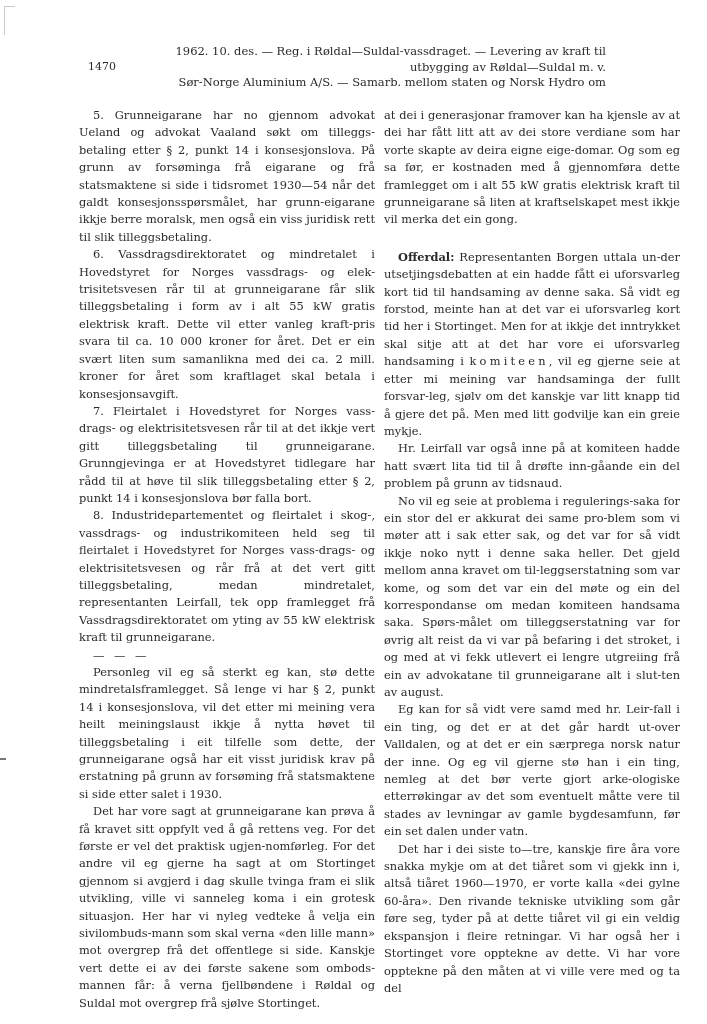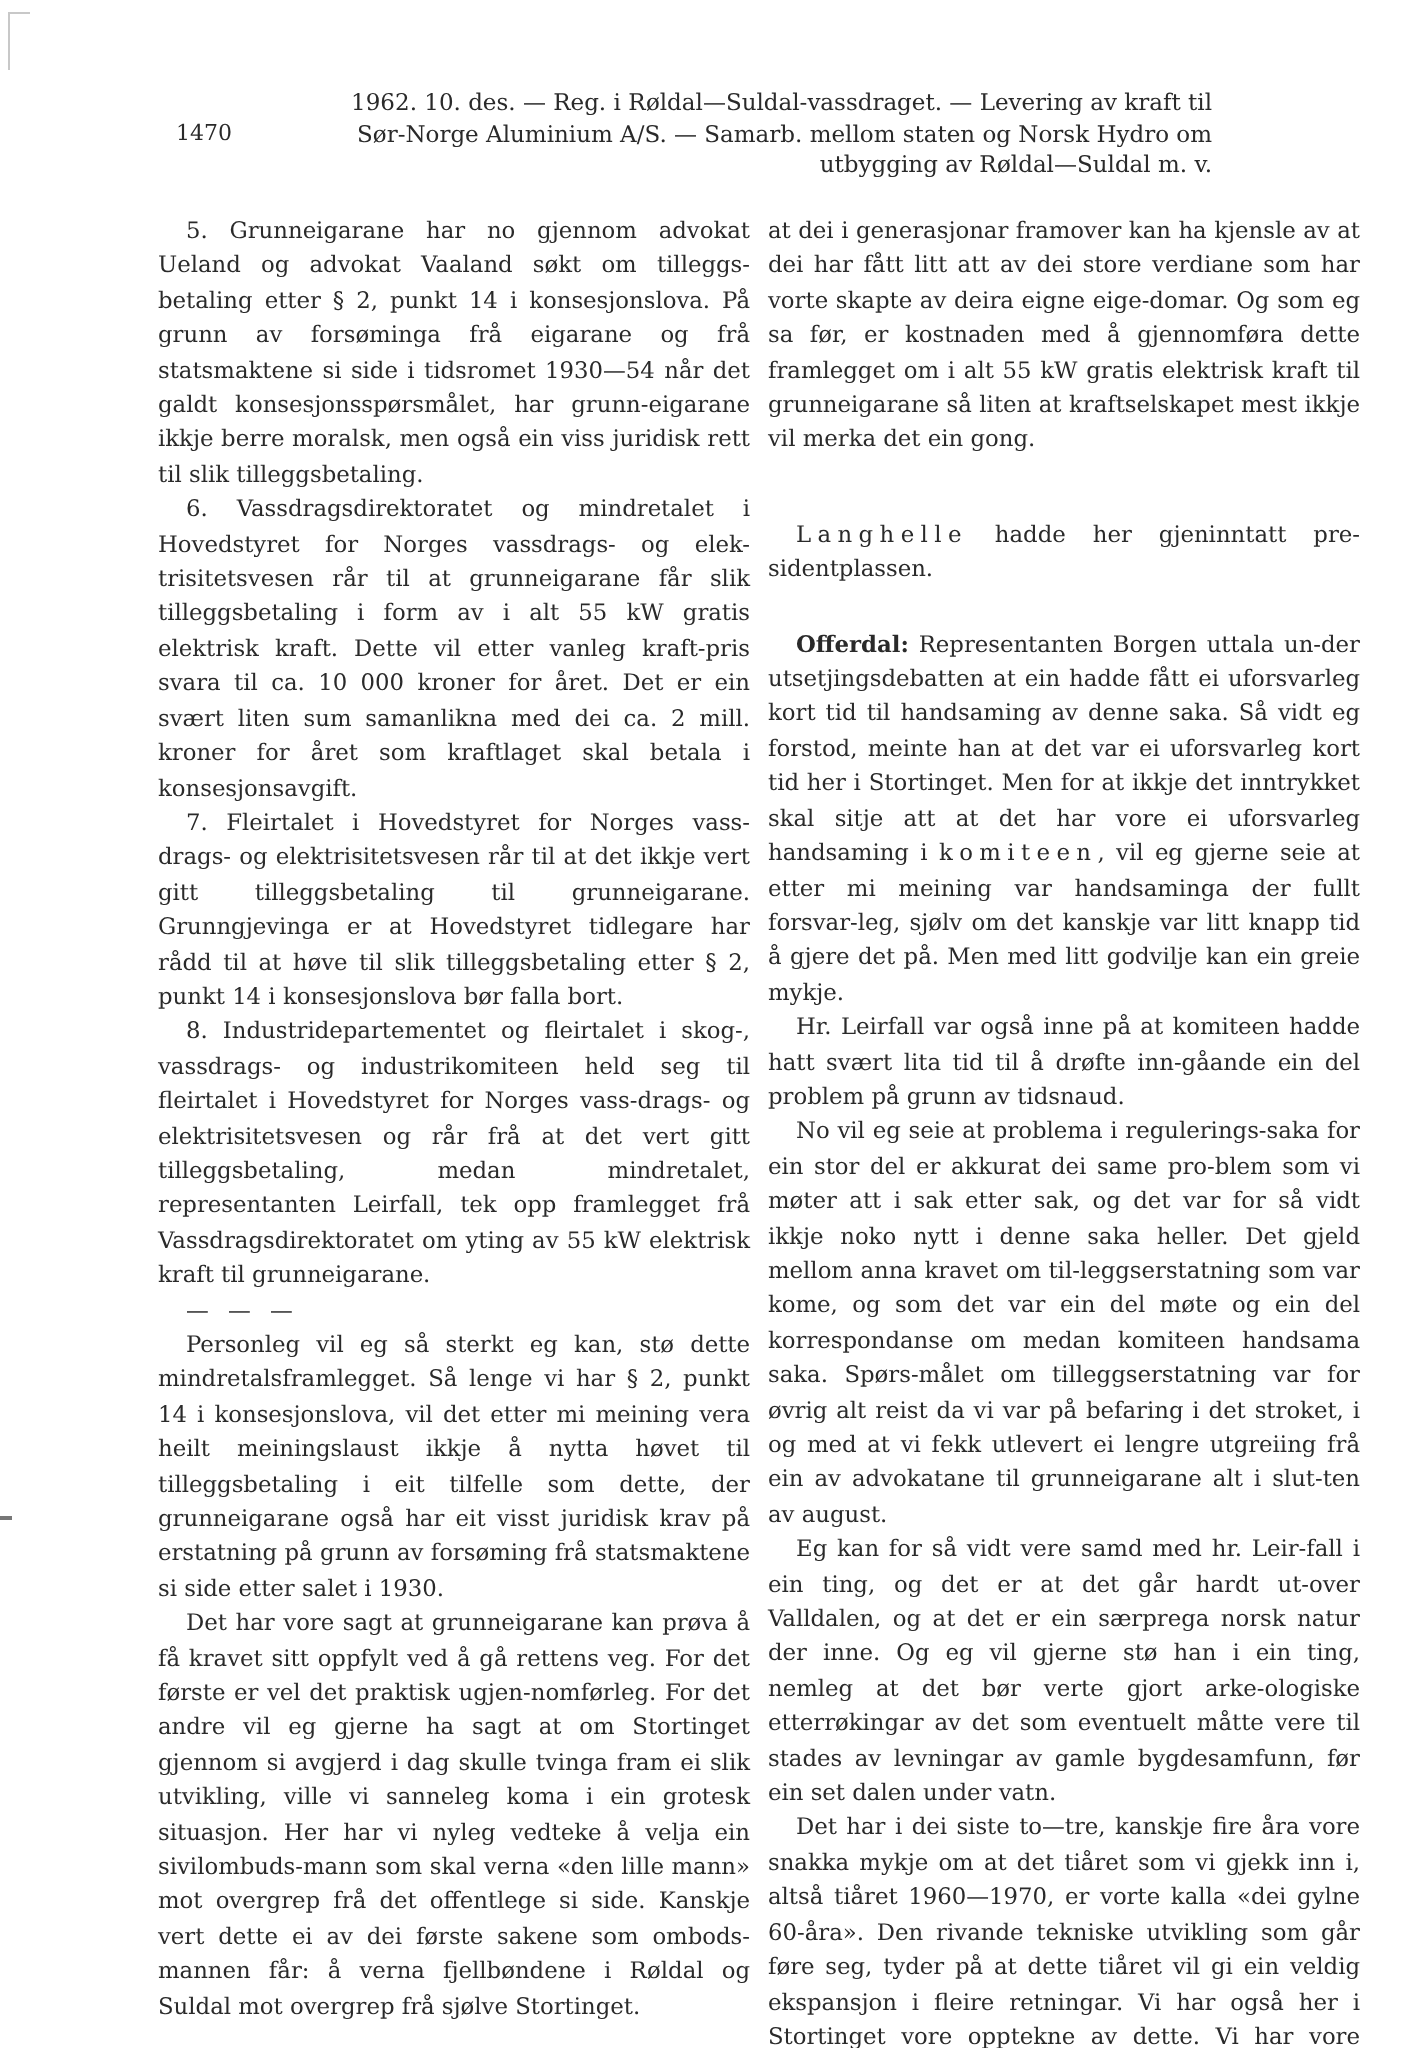--- a/index.html
+++ b/index.html
@@ -27,36 +27,35 @@
 </head>
 <body>
 
 <div class="corner-mark"></div>
 <div class="margin-mark"></div>
 
 <div class="page-number">1470</div>
 
 <div class="running-head">
   <span class="rh-line">1962.  10. des. — Reg. i Røldal—Suldal-vassdraget. — Levering av kraft til</span>
+  <span class="rh-line">utbygging av Røldal—Suldal m. v.</span>
   <span class="rh-line">Sør-Norge Aluminium A/S. — Samarb. mellom staten og Norsk Hydro om</span>
-  <span class="rh-line">utbygging av Røldal—Suldal m. v.</span>
 </div>
 
 <div class="column col-left">
   <p>5. Grunneigarane har no gjennom advokat Ueland og advokat Vaaland søkt om tilleggs-betaling etter § 2, punkt 14 i konsesjonslova. På grunn av forsøminga frå eigarane og frå statsmaktene si side i tidsromet 1930—54 når det galdt konsesjonsspørsmålet, har grunn-eigarane ikkje berre moralsk, men også ein viss juridisk rett til slik tilleggsbetaling.</p>
   <p>6. Vassdragsdirektoratet og mindretalet i Hovedstyret for Norges vassdrags- og elek-trisitetsvesen rår til at grunneigarane får slik tilleggsbetaling i form av i alt 55 kW gratis elektrisk kraft. Dette vil etter vanleg kraft-pris svara til ca. 10 000 kroner for året. Det er ein svært liten sum samanlikna med dei ca. 2 mill. kroner for året som kraftlaget skal betala i konsesjonsavgift.</p>
   <p>7. Fleirtalet i Hovedstyret for Norges vass-drags- og elektrisitetsvesen rår til at det ikkje vert gitt tilleggsbetaling til grunneigarane. Grunngjevinga er at Hovedstyret tidlegare har rådd til at høve til slik tilleggsbetaling etter § 2, punkt 14 i konsesjonslova bør falla bort.</p>
   <p>8. Industridepartementet og fleirtalet i skog-, vassdrags- og industrikomiteen held seg til fleirtalet i Hovedstyret for Norges vass-drags- og elektrisitetsvesen og rår frå at det vert gitt tilleggsbetaling, medan mindretalet, representanten Leirfall, tek opp framlegget frå Vassdragsdirektoratet om yting av 55 kW elektrisk kraft til grunneigarane.</p>
   <p class="sep">— — —</p>
   <p>Personleg vil eg så sterkt eg kan, stø dette mindretalsframlegget. Så lenge vi har § 2, punkt 14 i konsesjonslova, vil det etter mi meining vera heilt meiningslaust ikkje å nytta høvet til tilleggsbetaling i eit tilfelle som dette, der grunneigarane også har eit visst juridisk krav på erstatning på grunn av forsøming frå statsmaktene si side etter salet i 1930.</p>
   <p>Det har vore sagt at grunneigarane kan prøva å få kravet sitt oppfylt ved å gå rettens veg. For det første er vel det praktisk ugjen-nomførleg. For det andre vil eg gjerne ha sagt at om Stortinget gjennom si avgjerd i dag skulle tvinga fram ei slik utvikling, ville vi sanneleg koma i ein grotesk situasjon. Her har vi nyleg vedteke å velja ein sivilombuds-mann som skal verna «den lille mann» mot overgrep frå det offentlege si side. Kanskje vert dette ei av dei første sakene som ombods-mannen får: å verna fjellbøndene i Røldal og Suldal mot overgrep frå sjølve Stortinget.</p>
 
 </div>
 
 <div class="column col-right">
   <p class="noindent">at dei i generasjonar framover kan ha kjensle av at dei har fått litt att av dei store verdiane som har vorte skapte av deira eigne eige-domar. Og som eg sa før, er kostnaden med å gjennomføra dette framlegget om i alt 55 kW gratis elektrisk kraft til grunneigarane så liten at kraftselskapet mest ikkje vil merka det ein gong.</p>
-  <p class="gap-before"><span class="spaced">Langhelle</span><span> hadde her gjeninntatt pre-sidentplassen.</span></p>
   <p class="gap-before-sm"><span class="speaker">Offerdal:</span><span> Representanten Borgen uttala un-der utsetjingsdebatten at ein hadde fått ei uforsvarleg kort tid til handsaming av denne saka. Så vidt eg forstod, meinte han at det var ei uforsvarleg kort tid her i Stortinget. Men for at ikkje det inntrykket skal sitje att at det har vore ei uforsvarleg handsaming i </span><span class="spaced">komiteen</span><span>, vil eg gjerne seie at etter mi meining var handsaminga der fullt forsvar-leg, sjølv om det kanskje var litt knapp tid å gjere det på. Men med litt godvilje kan ein greie mykje.</span></p>
   <p>Hr. Leirfall var også inne på at komiteen hadde hatt svært lita tid til å drøfte inn-gåande ein del problem på grunn av tidsnaud.</p>
   <p>No vil eg seie at problema i regulerings-saka for ein stor del er akkurat dei same pro-blem som vi møter att i sak etter sak, og det var for så vidt ikkje noko nytt i denne saka heller. Det gjeld mellom anna kravet om til-leggserstatning som var kome, og som det var ein del møte og ein del korrespondanse om medan komiteen handsama saka. Spørs-målet om tilleggserstatning var for øvrig alt reist da vi var på befaring i det stroket, i og med at vi fekk utlevert ei lengre utgreiing frå ein av advokatane til grunneigarane alt i slut-ten av august.</p>
   <p>Eg kan for så vidt vere samd med hr. Leir-fall i ein ting, og det er at det går hardt ut-over Valldalen, og at det er ein særprega norsk natur der inne. Og eg vil gjerne stø han i ein ting, nemleg at det bør verte gjort arke-ologiske etterrøkingar av det som eventuelt måtte vere til stades av levningar av gamle bygdesamfunn, før ein set dalen under vatn.</p>
   <p>Det har i dei siste to—tre, kanskje fire åra vore snakka mykje om at det tiåret som vi gjekk inn i, altså tiåret 1960—1970, er vorte kalla «dei gylne 60-åra». Den rivande tekniske utvikling som går føre seg, tyder på at dette tiåret vil gi ein veldig ekspansjon i fleire retningar. Vi har også her i Stortinget vore opptekne av dette. Vi har vore opptekne på den måten at vi ville vere med og ta del</p>
 </div>
 
 </body></html>

